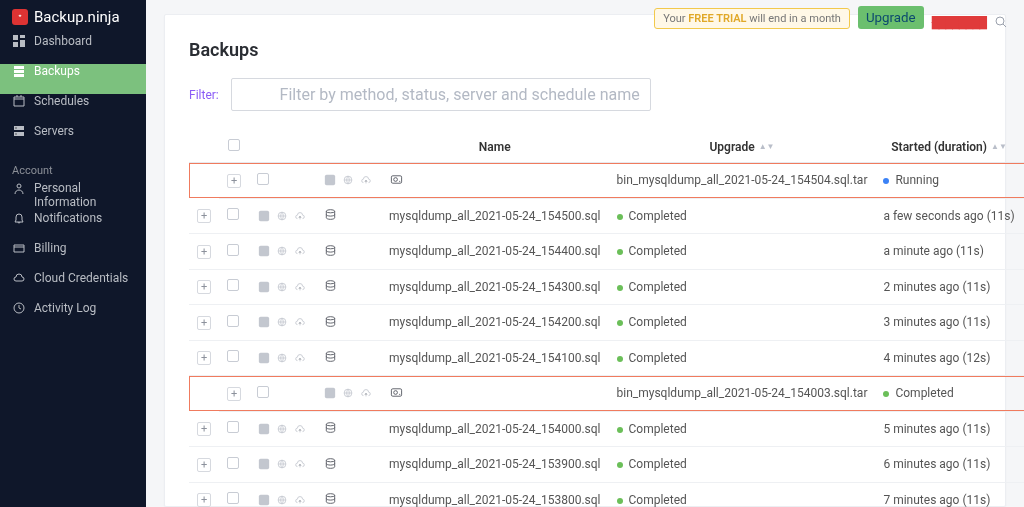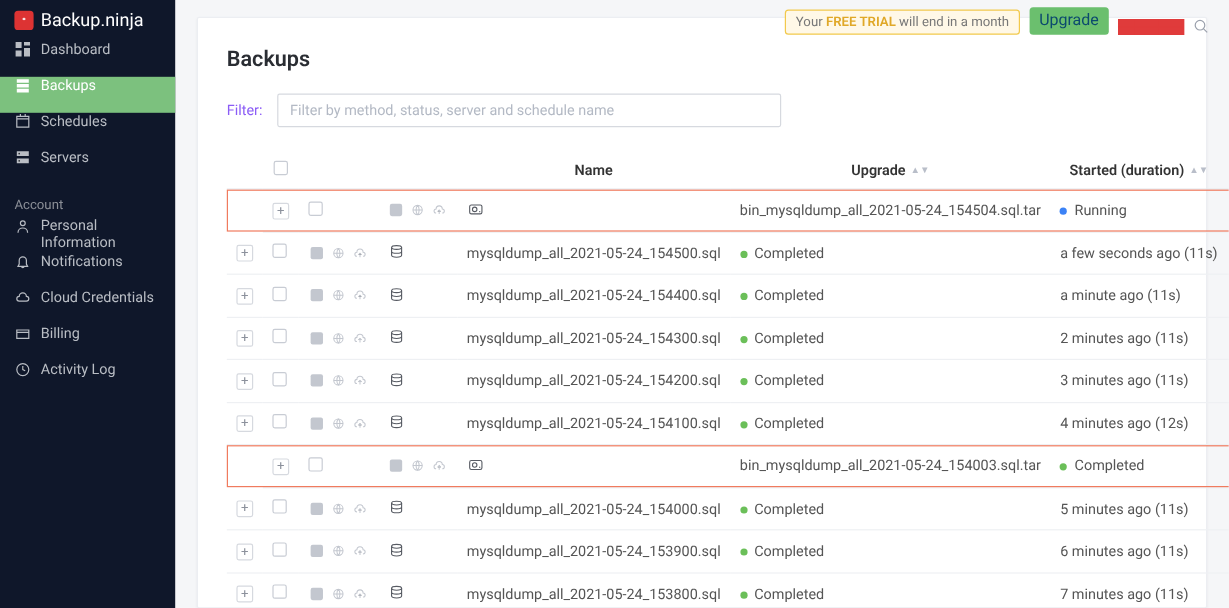--- a/index.html
+++ b/index.html
@@ -20,21 +20,21 @@
   .topbar { position:absolute; right:16px; top:6px; display:flex; align-items:flex-end; gap:8px; font-size:11px; }
   .trial { border:1px solid #f2c94c; background:#fff8e7; color:#777; padding:3px 8px; border-radius:3px; }
   .trial b { color:#e0a828; font-weight:600; }
   .upgrade { background:#6bbf6e; color:#0c4a6e; border:none; padding:4px 8px; border-radius:3px; cursor:pointer; }
   .user { color:#e03b3b; text-decoration:line-through; letter-spacing:-1px; }
   .searchic { color:#9aa0ac; }
   .card { background:#fff; border-radius:2px; padding:24px 24px 12px; border:1px solid #eceef2; box-shadow:0 1px 2px rgba(0,0,0,.03); min-height:0; }
   .card h1 { font-size:18px; font-weight:600; color:#2a2d33; margin-bottom:18px; }
   .filter-row { display:flex; align-items:center; gap:12px; margin-bottom:20px; }
   .filter-row label { color:#8b5cf6; font-size:12px; }
-  .filter-row input { border:1px solid #d6d9df; border-radius:2px; padding:6px 10px; font-size:12px; width:420px; color:#555; }
+  .filter-row input { border:1px solid #d6d9df; border-radius:2px; padding:6px 10px; font-size:16px; width:420px; color:#555;text-align:right; }
   .filter-row input::placeholder { color:#b3b9c4; }
   
   .table { width:100%; border-collapse:collapse; font-size:12px; }
   .table thead th { text-align:center; font-weight:600; color:#333; border-bottom:1px solid #e7e9ee; padding:8px 8px; white-space:nowrap; }
   .table tbody td { padding:9px 8px; border-bottom:1px solid #eef0f3; white-space:nowrap; color:#555; }
   .th-sort { color:#b9bec9; font-size:8px; display:inline-flex; flex-direction:column; line-height:4px; margin-left:4px; vertical-align:middle; }
   .col-expand { width:18px; text-align:center; }
   .col-check { width:18px; }
   .col-icons { width:50px; }
   .col-ficon { width:22px; }
@@ -170,32 +170,32 @@
           <span class="ic">
             <svg viewBox="0 0 14 14">
               <use href="#i-bell"></use>
             </svg>
           </span>
           <span>Notifications</span>
         </div>
         <div class="nav-item">
           <span class="ic">
             <svg viewBox="0 0 14 14">
+              <use href="#i-billing"></use>
+            </svg>
+          </span>
+          <span>Billing</span>
+        </div>
+        <div class="nav-item">
+          <span class="ic">
+            <svg viewBox="0 0 14 14">
               <use href="#i-cloud"></use>
             </svg>
           </span>
           <span>Cloud Credentials</span>
-        </div>
-        <div class="nav-item">
-          <span class="ic">
-            <svg viewBox="0 0 14 14">
-              <use href="#i-billing"></use>
-            </svg>
-          </span>
-          <span>Billing</span>
         </div>
         <div class="nav-item">
           <span class="ic">
             <svg viewBox="0 0 14 14">
               <use href="#i-clock"></use>
             </svg>
           </span>
           <span>Activity Log</span>
         </div>
       </div>

